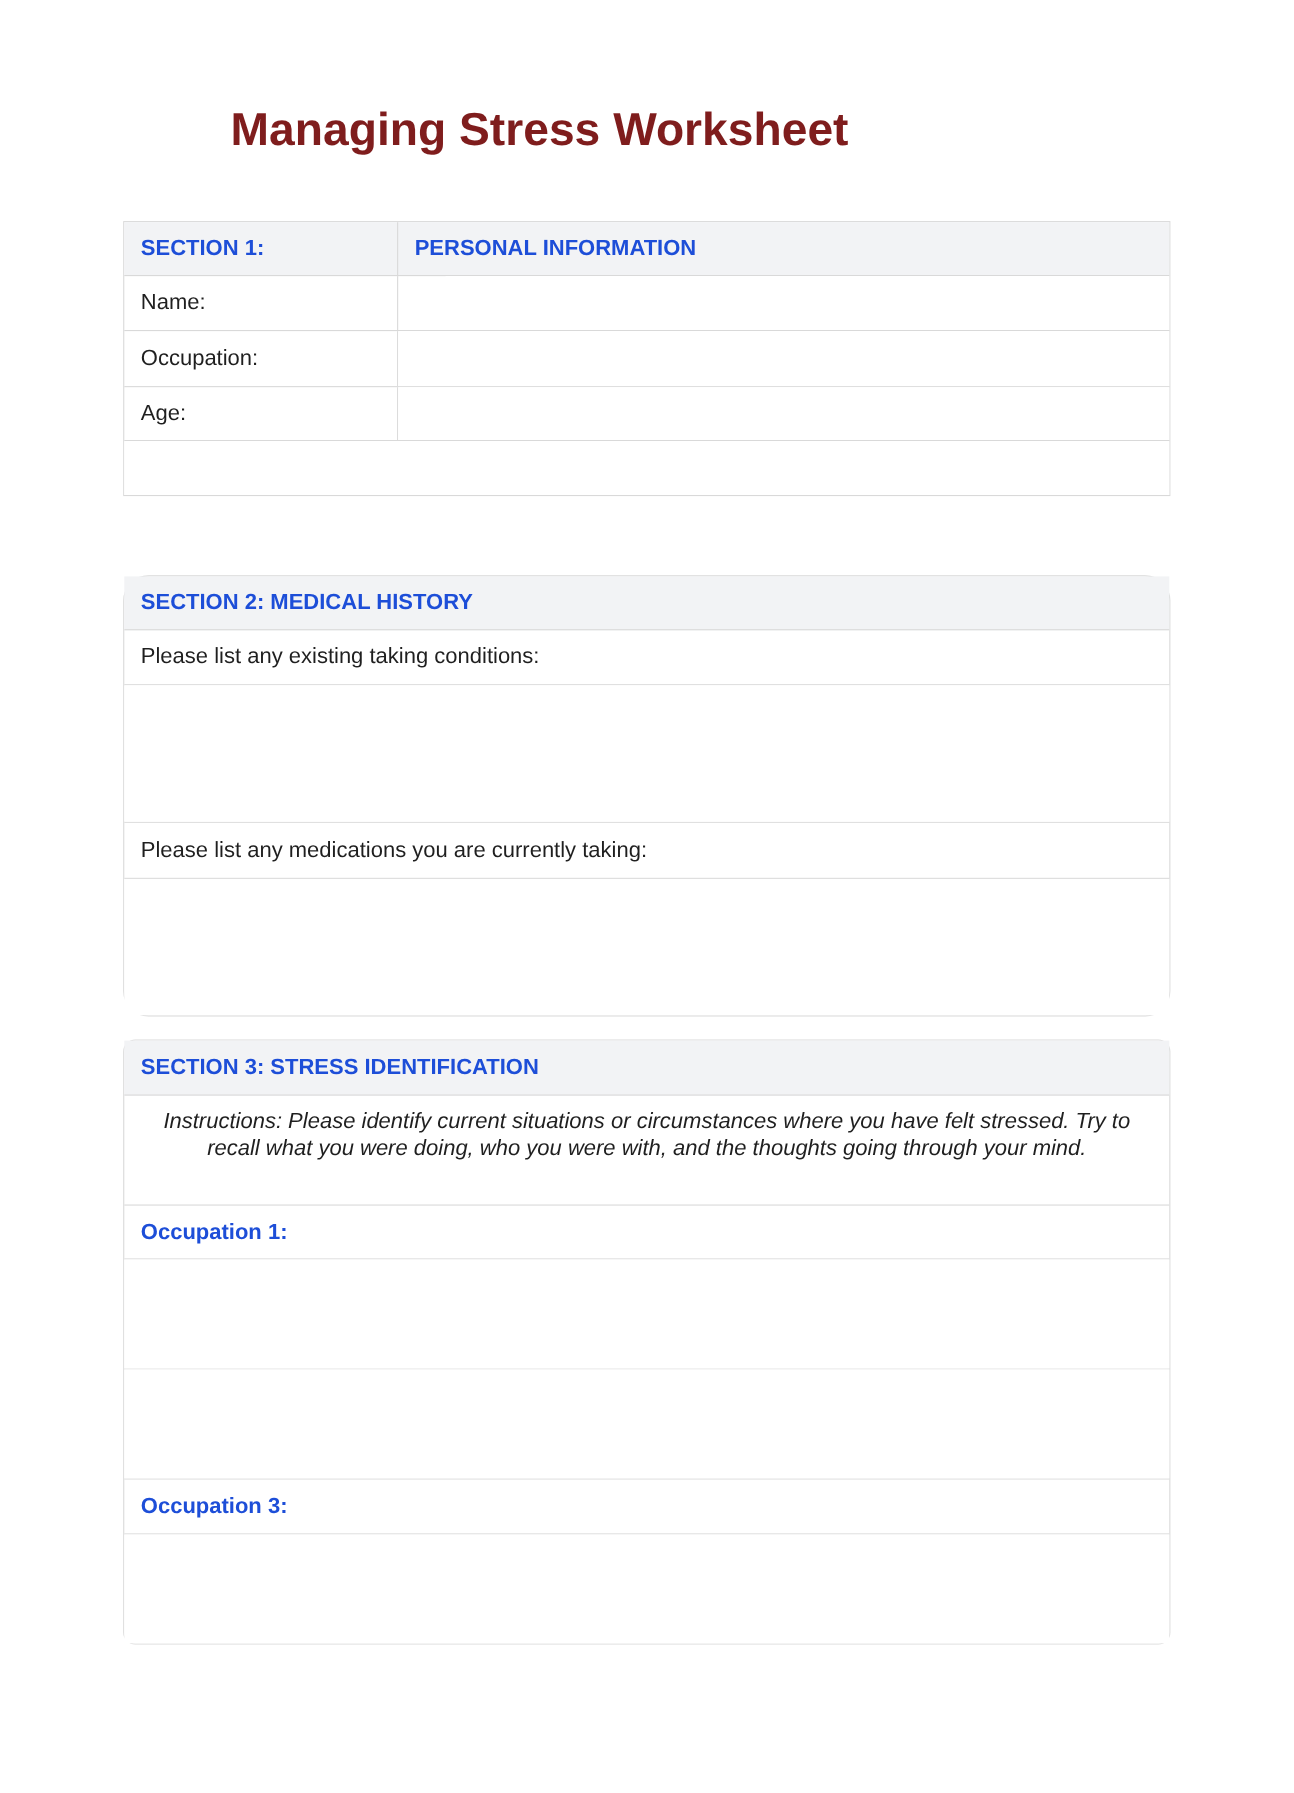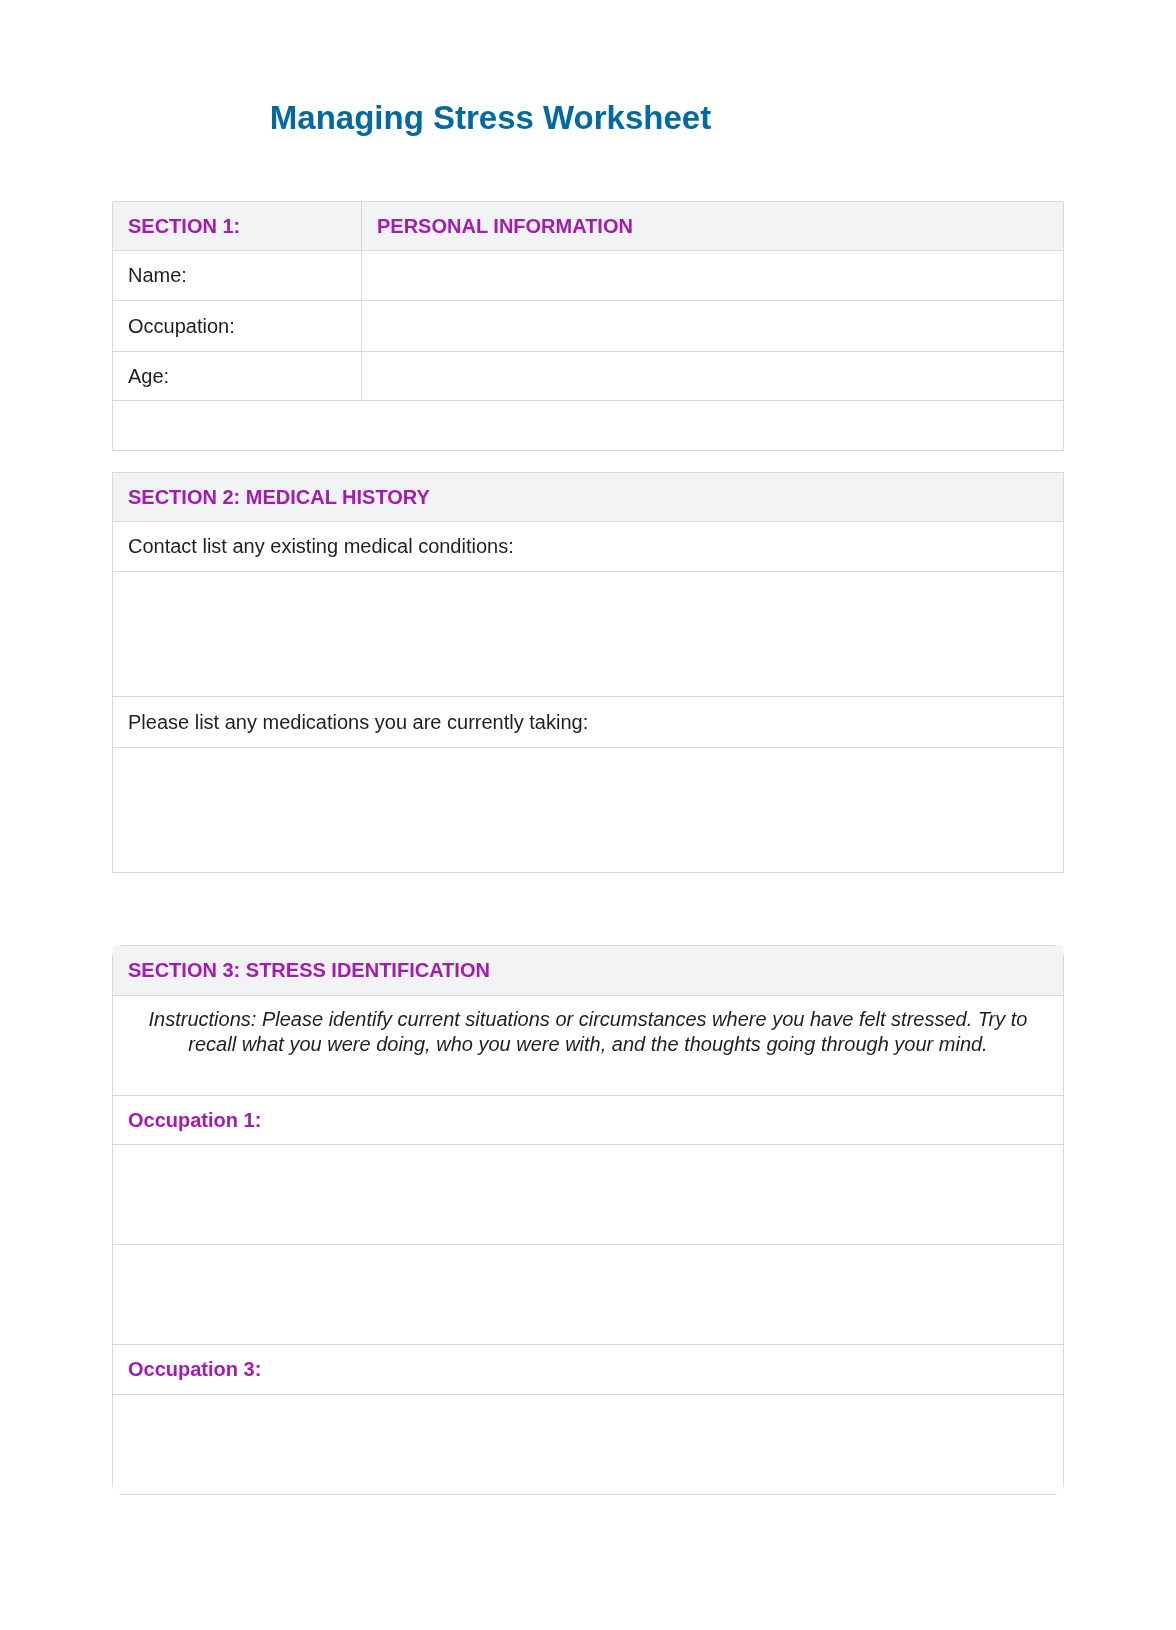--- a/index.html
+++ b/index.html
@@ -1,26 +1,26 @@
 <!DOCTYPE html>
 <html><head>
 <meta charset="utf-8">
 <style>
   html, body { margin: 0; padding: 0; background: #ffffff; }
   body { width: 1176px; height: 1630px; position: relative; font-family: "Liberation Sans", sans-serif; color: #1f1f1f; }
-  .title { position: absolute; left: 0; width: 981px; top: 93px; text-align: center; font-size: 33px; font-weight: bold; color: #0369a1; line-height: 50px; }
+  .title { position: absolute; left: 0; width: 981px; top: 93px; text-align: center; font-size: 42px; font-weight: bold; color: #7f1d1d; line-height: 50px; }
   .tbl { position: absolute; left: 112px; width: 952px; border: 1px solid #d9d9d9; box-sizing: border-box; }
   .row { display: flex; border-bottom: 1px solid #d9d9d9; box-sizing: border-box; }
   .row:last-child { border-bottom: none; }
   .head { background: #f2f3f5; }
   .cell { padding: 0 15px; display: flex; align-items: center; font-size: 20px; box-sizing: border-box; }
   .cell.left { width: 249px; border-right: 1px solid #d9d9d9; }
   .cell.right { flex: 1; }
   .cell.full { flex: 1; }
-  .bold { font-weight: bold; color: #a21caf; }
+  .bold { font-weight: bold; color: #1d4ed8; }
   .italic { font-style: italic; font-size: 20px; line-height: 25px; align-items: flex-start; padding-top: 11px; }
   .blank { background: #fff; }
 </style>
 </head>
 <body>
 
 <div class="title">Managing Stress Worksheet</div>
 
 <div class="tbl" style="top:201px;">
   <div class="row head" style="height:49px;">
@@ -37,26 +37,26 @@
   </div>
   <div class="row" style="height:49px;">
     <div class="cell left">Age:</div>
     <div class="cell right blank"></div>
   </div>
   <div class="row" style="height:49px;">
     <div class="cell right blank"></div>
   </div>
 </div>
 
-<div class="tbl" style="top:472px;">
+<div class="tbl" style="top:523px;border-radius:23px;">
   <div class="row head" style="height:49px;">
     <div class="cell full bold">SECTION 2: MEDICAL HISTORY</div>
   </div>
   <div class="row" style="height:50px;">
-    <div class="cell full">Contact list any existing medical conditions:</div>
+    <div class="cell full">Please list any existing taking conditions:</div>
   </div>
   <div class="row" style="height:125px;">
     <div class="cell full blank"></div>
   </div>
   <div class="row" style="height:51px;">
     <div class="cell full">Please list any medications you are currently taking:</div>
   </div>
   <div class="row" style="height:124px;">
     <div class="cell full blank"></div>
   </div>

